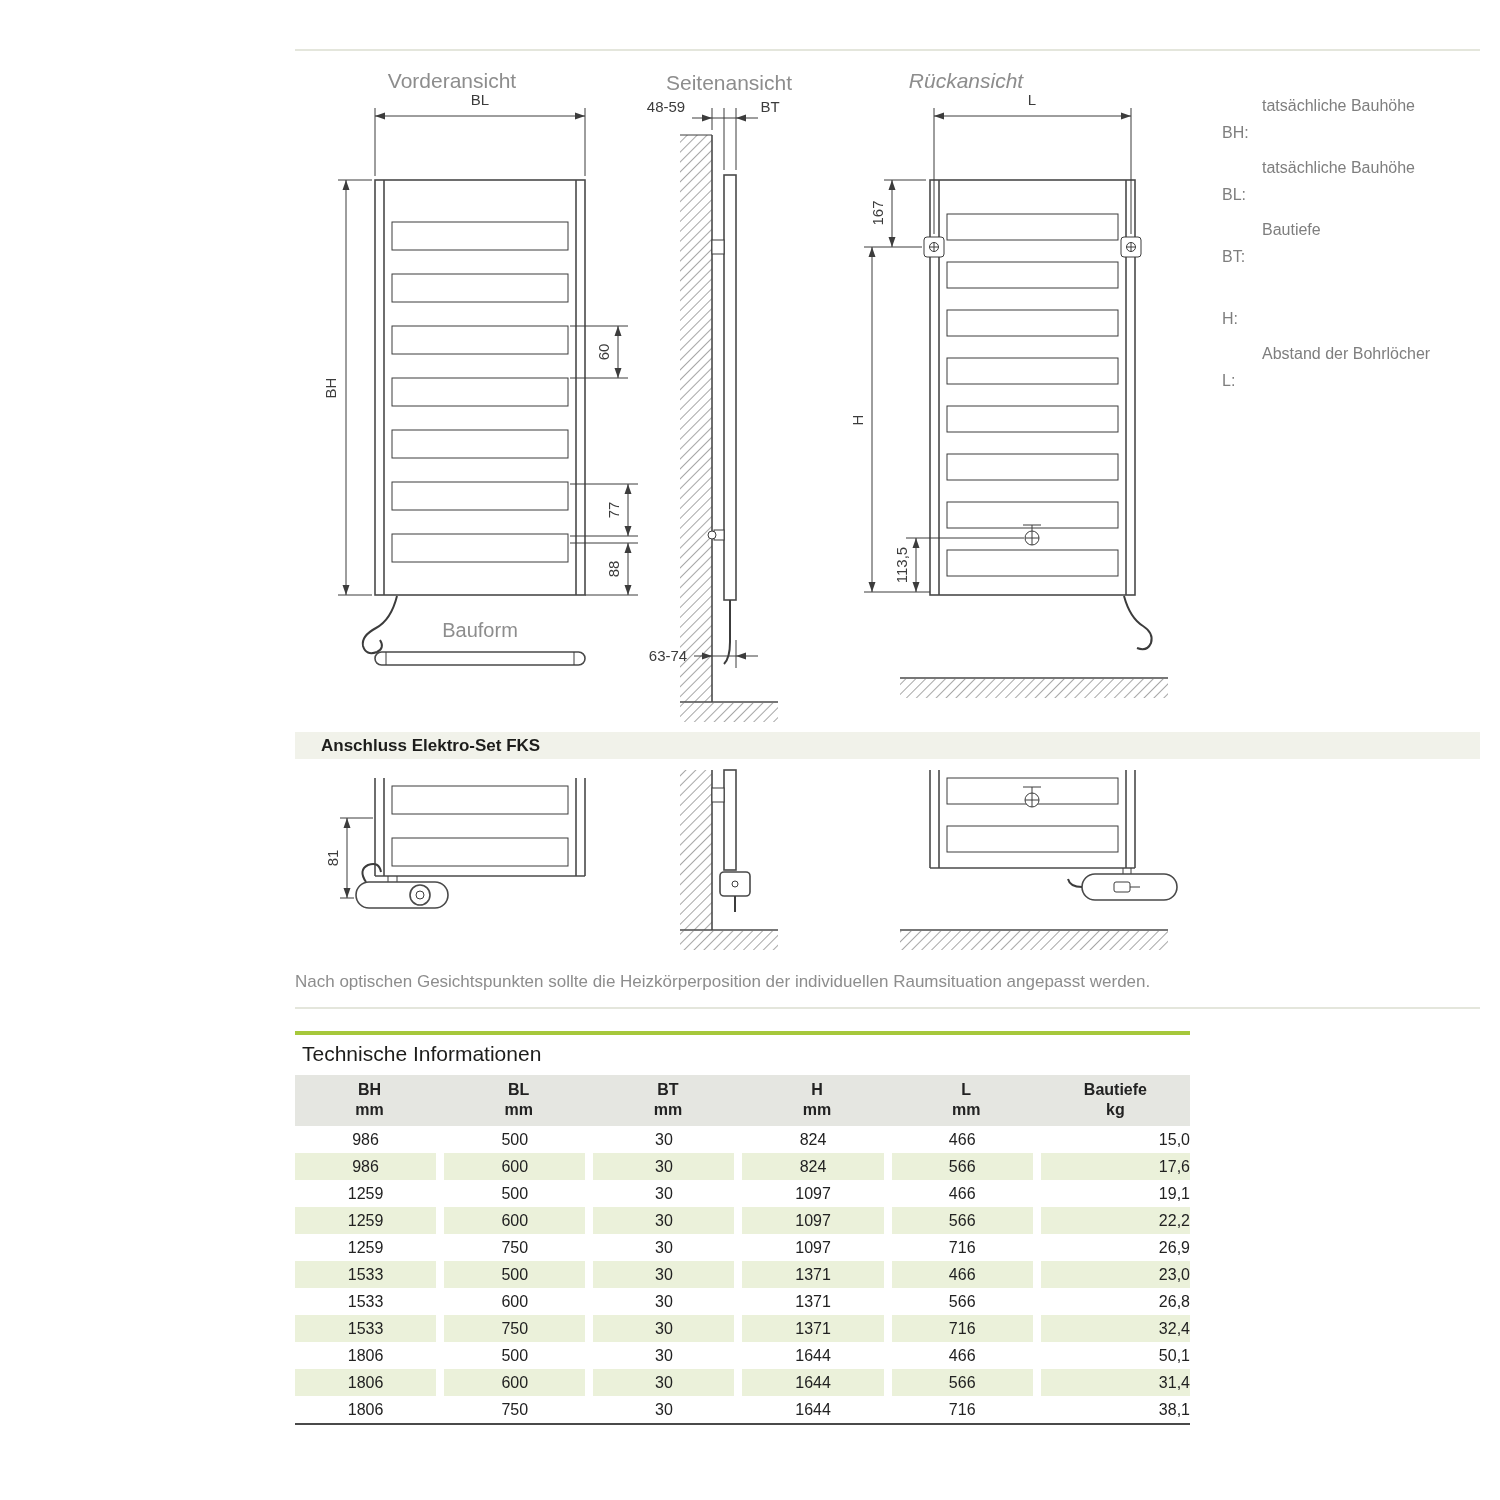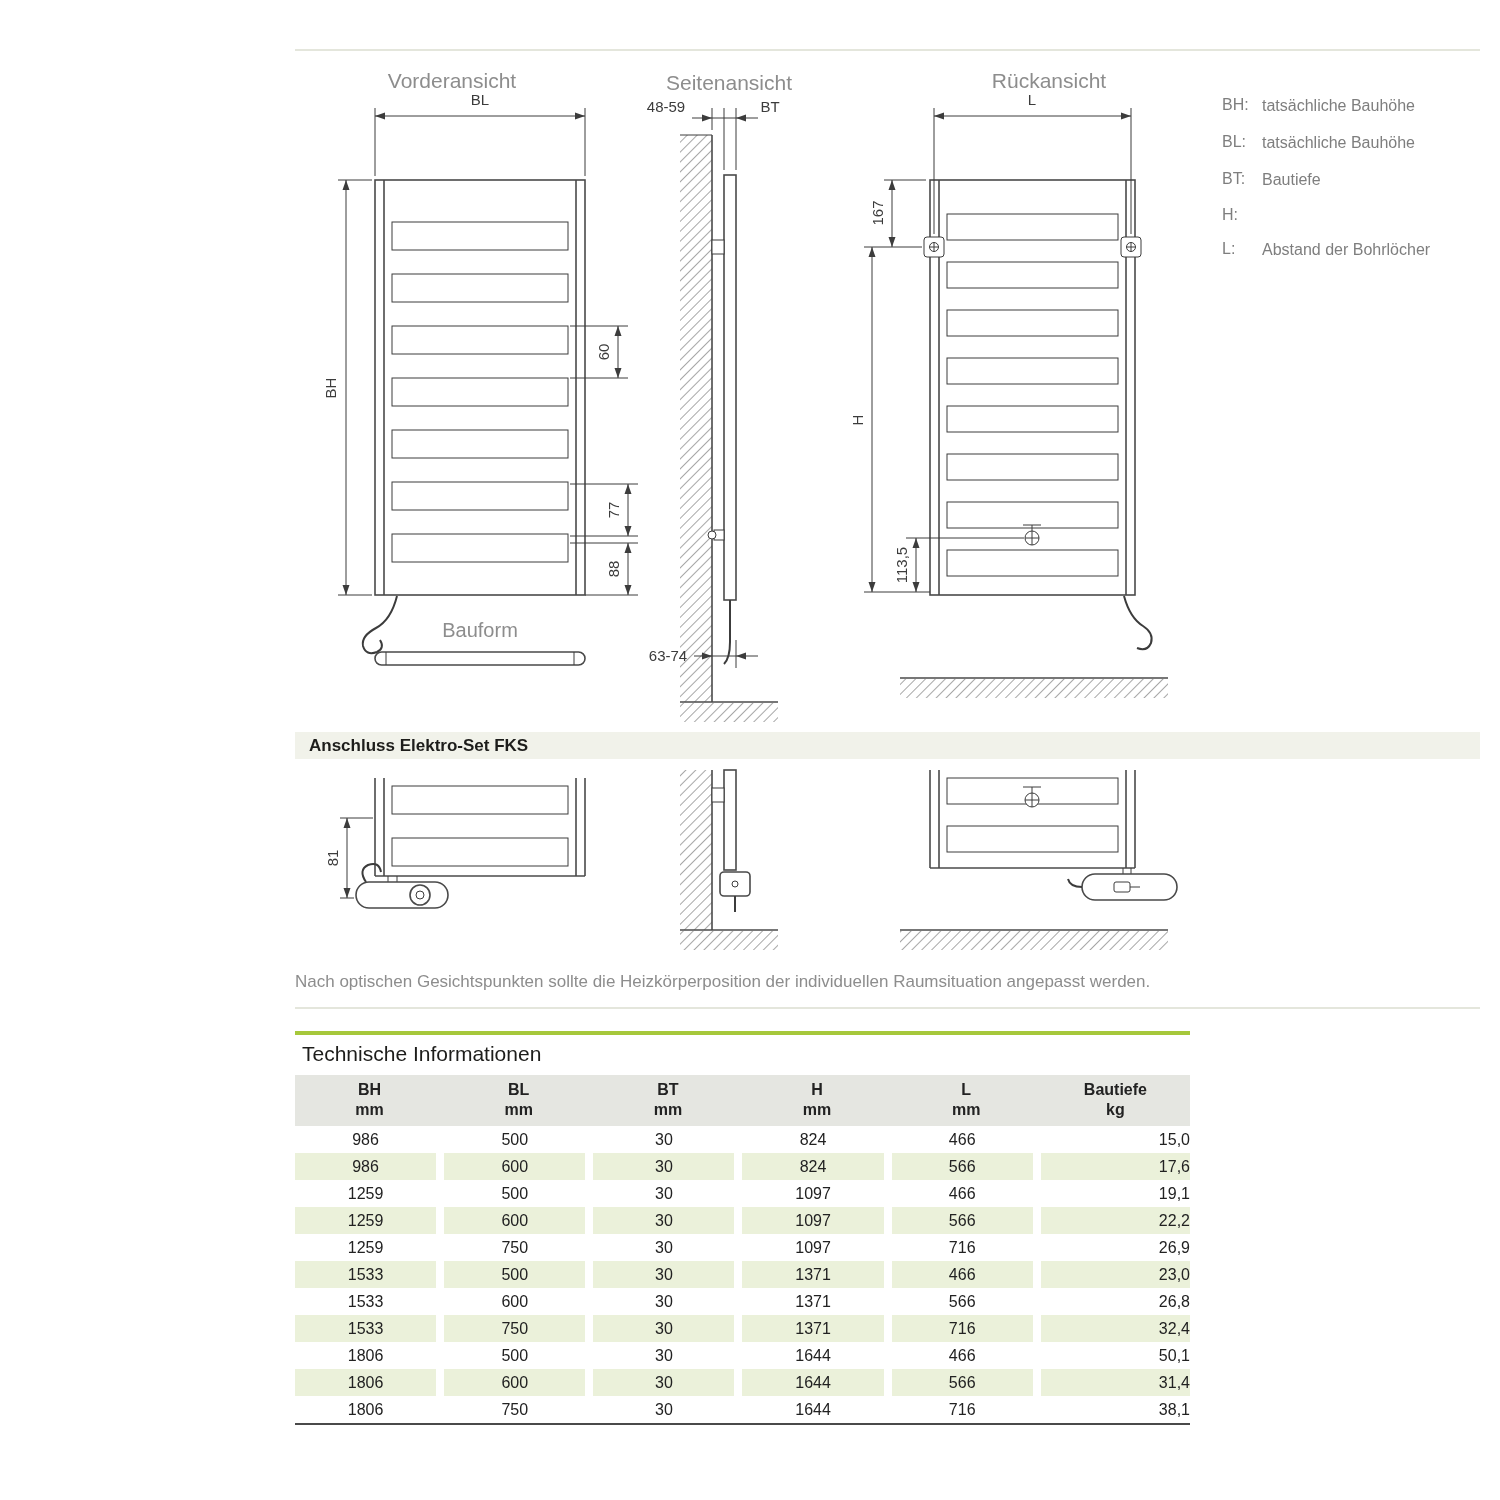--- a/index.html
+++ b/index.html
@@ -13,26 +13,26 @@
   
   .rule-top  { left:295px; top:49px;  width:1185px; height:2px; background:var(--rule-light,#E4E6DC); }
   .rule-mid  { left:295px; top:1007px; width:1185px; height:2px; background:var(--rule-light,#E4E6DC); }
   .green-rule{ left:295px; top:1031px; width:895px; height:4px; background:var(--accent-green,#A6C83B); }
 
   .view-heading { width:220px; text-align:center; font-size:21px; color:var(--text-gray,#8D8D8D);margin-top:12px; }
 
   .legend { left:1222px; top:96px; width:260px; display:flex; flex-direction:column; gap:16px;
             font-size:16px; color:#7E7E7E; }
   .legend-item { display:flex; }
-  .legend-key  { width:40px; flex:none; }
+  .legend-key  { width:40px; flex:none;margin-top:28px; }
   .legend-text { flex:1; line-height:1.3; }
 
   .section-band { left:295px; top:732px; width:1185px; height:27px;
                   background:var(--band-bg,#F1F2EA); display:flex; align-items:center; }
-  .section-title { font-weight:bold; font-size:17px; color:#1D1D1B; padding-left:14px; }
+  .section-title { font-weight:bold; font-size:17px; color:#1D1D1B; padding-left:26px; }
 
   .note { left:295px; top:972px; font-size:17px; color:var(--text-gray,#8D8D8D); }
 
   .table-title { left:302px; top:1042px; font-size:21px; font-weight:normal; color:#1D1D1B; }
 
   .tech-table { left:295px; top:1075px; width:895px; table-layout:fixed;
                 border-collapse:separate; border-spacing:0; font-size:16px;
                 border-bottom:2px solid #4A4A4A; }
   .tech-table th { background:var(--header-bg,#E5E6E1); font-weight:bold;
                    text-align:center; padding:5px 0 6px; line-height:1.25; }
@@ -244,21 +244,21 @@
       <rect x="1114" y="882" width="16" height="10" rx="2" class="thinf"></rect>
       <line x1="1130" y1="887" x2="1140" y2="887" class="thin"></line>
       <path d="M1082,887 Q1070,887 1068,879" class="cable"></path>
       <line x1="900" y1="930" x2="1168" y2="930" class="ln"></line>
       <rect x="900" y="931" width="268" height="19" fill="url(#hatch)"></rect>
     </g>
   </svg>
 
   <div class="abs view-heading" style="left:342px;top:57px;">Vorderansicht</div>
   <div class="abs view-heading" style="left:619px;top:59px;">Seitenansicht</div>
-  <div class="abs view-heading" style="left:939px;top:57px;">Rückansicht</div>
+  <div class="abs view-heading" style="left:856px;top:57px;font-style:italic;">Rückansicht</div>
 
   <div class="abs legend">
 
   <div class="legend-item">
         <span class="legend-key">BH:</span>
         <span class="legend-text">tatsächliche Bauhöhe</span>
       </div>
       <div class="legend-item alt">
         <span class="legend-key">BL:</span>
         <span class="legend-text">tatsächliche Bauhöhe</span>

